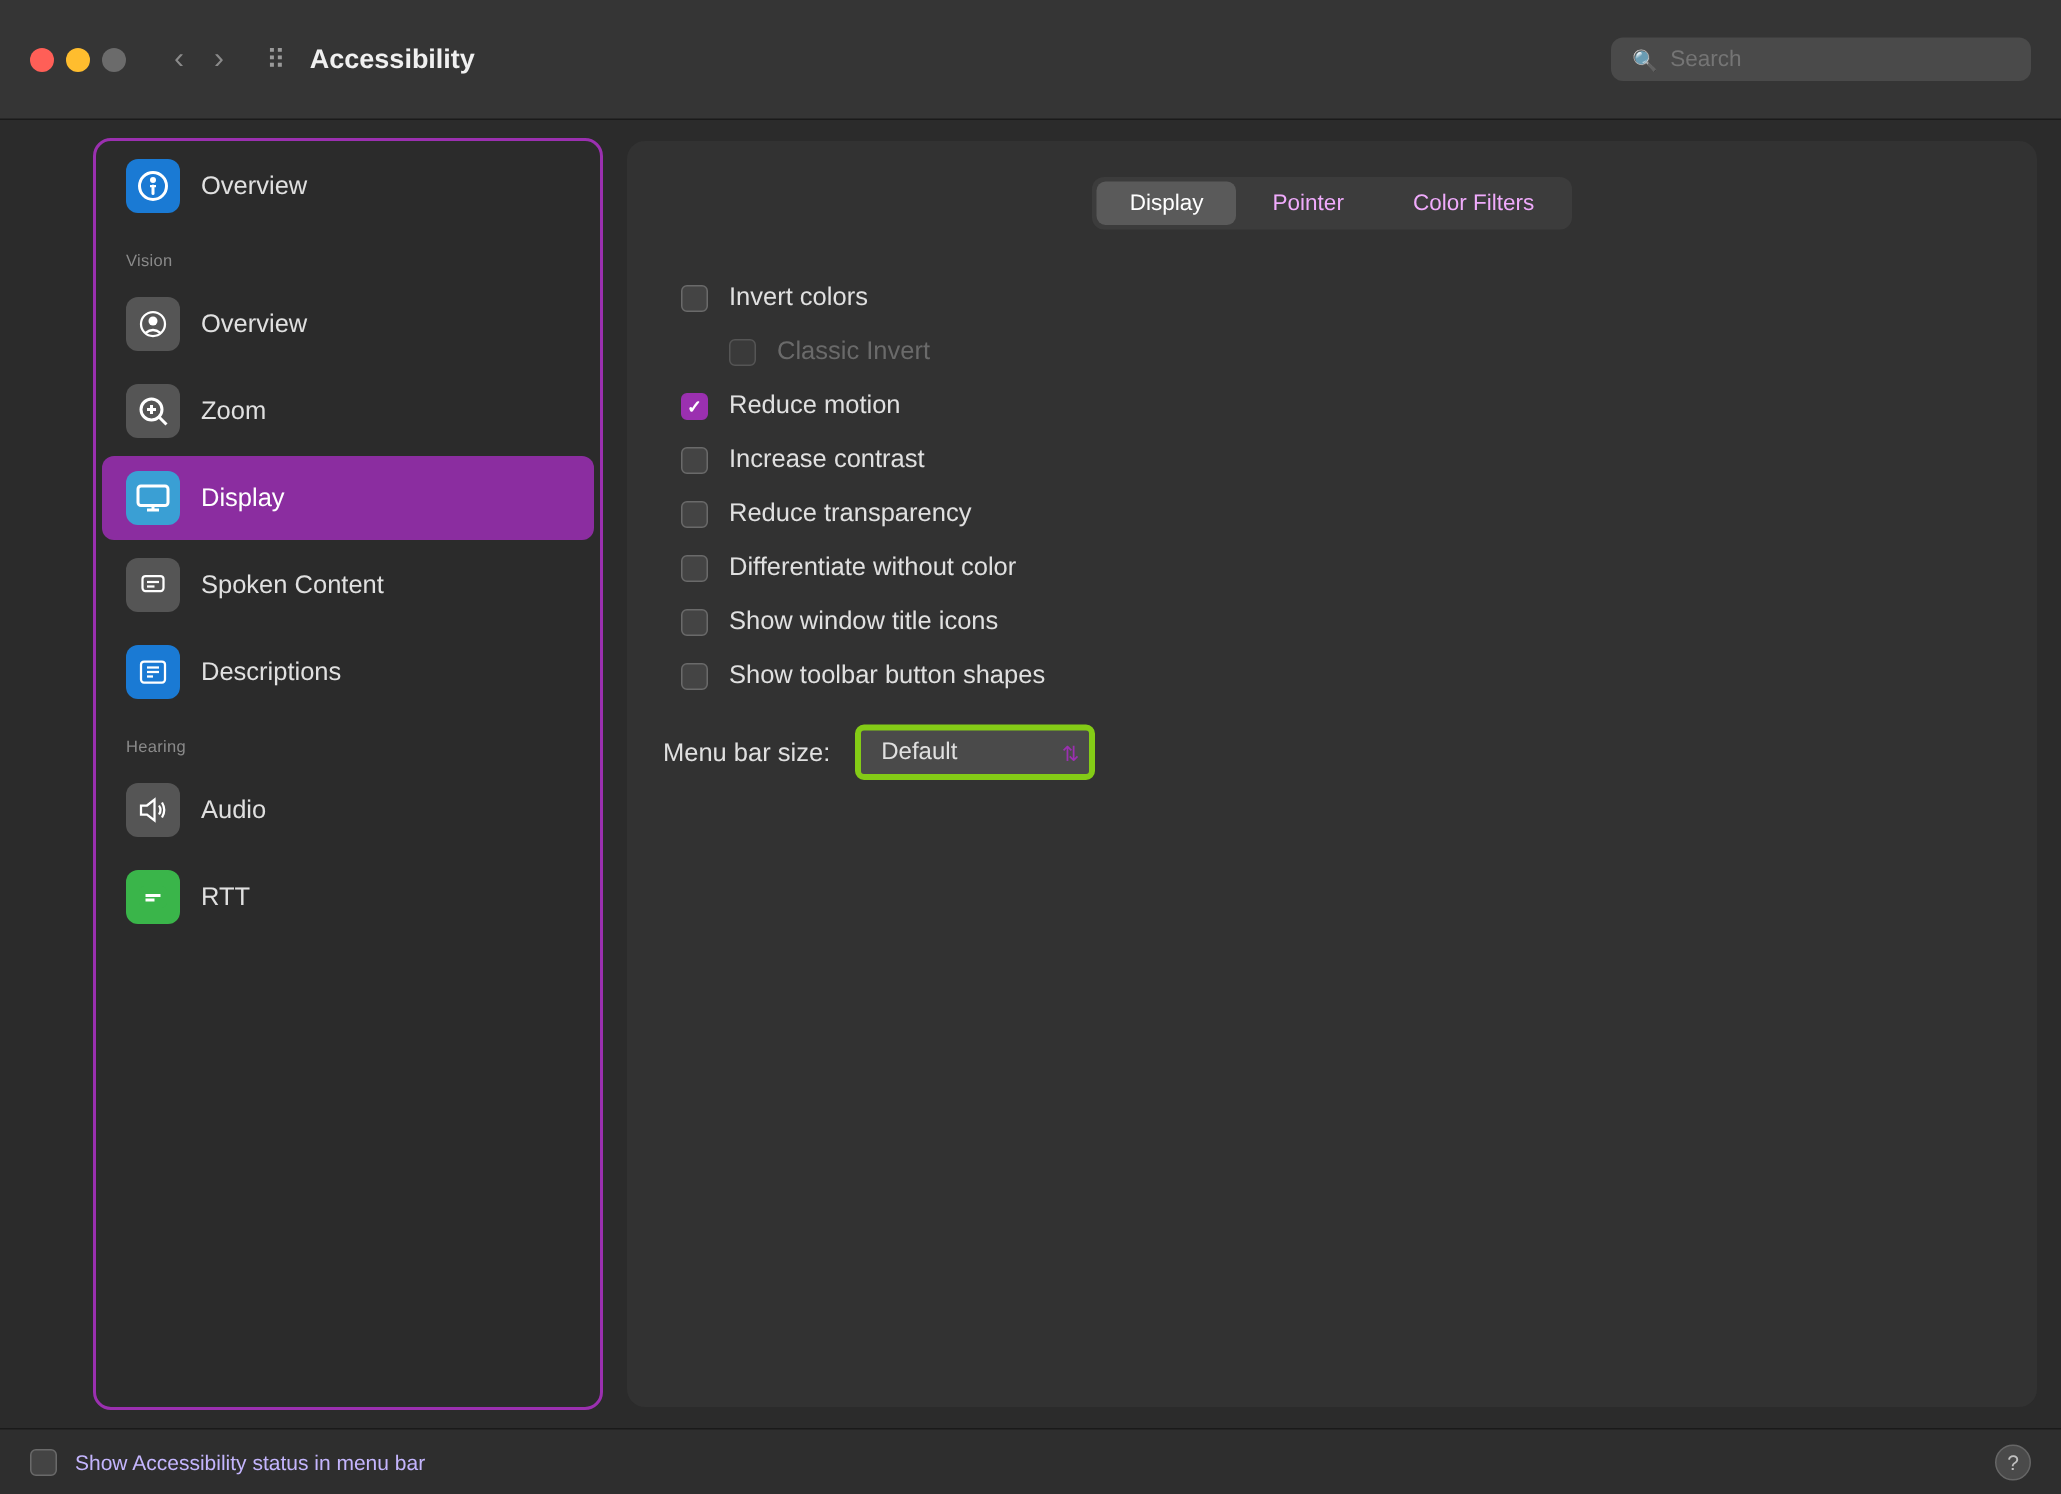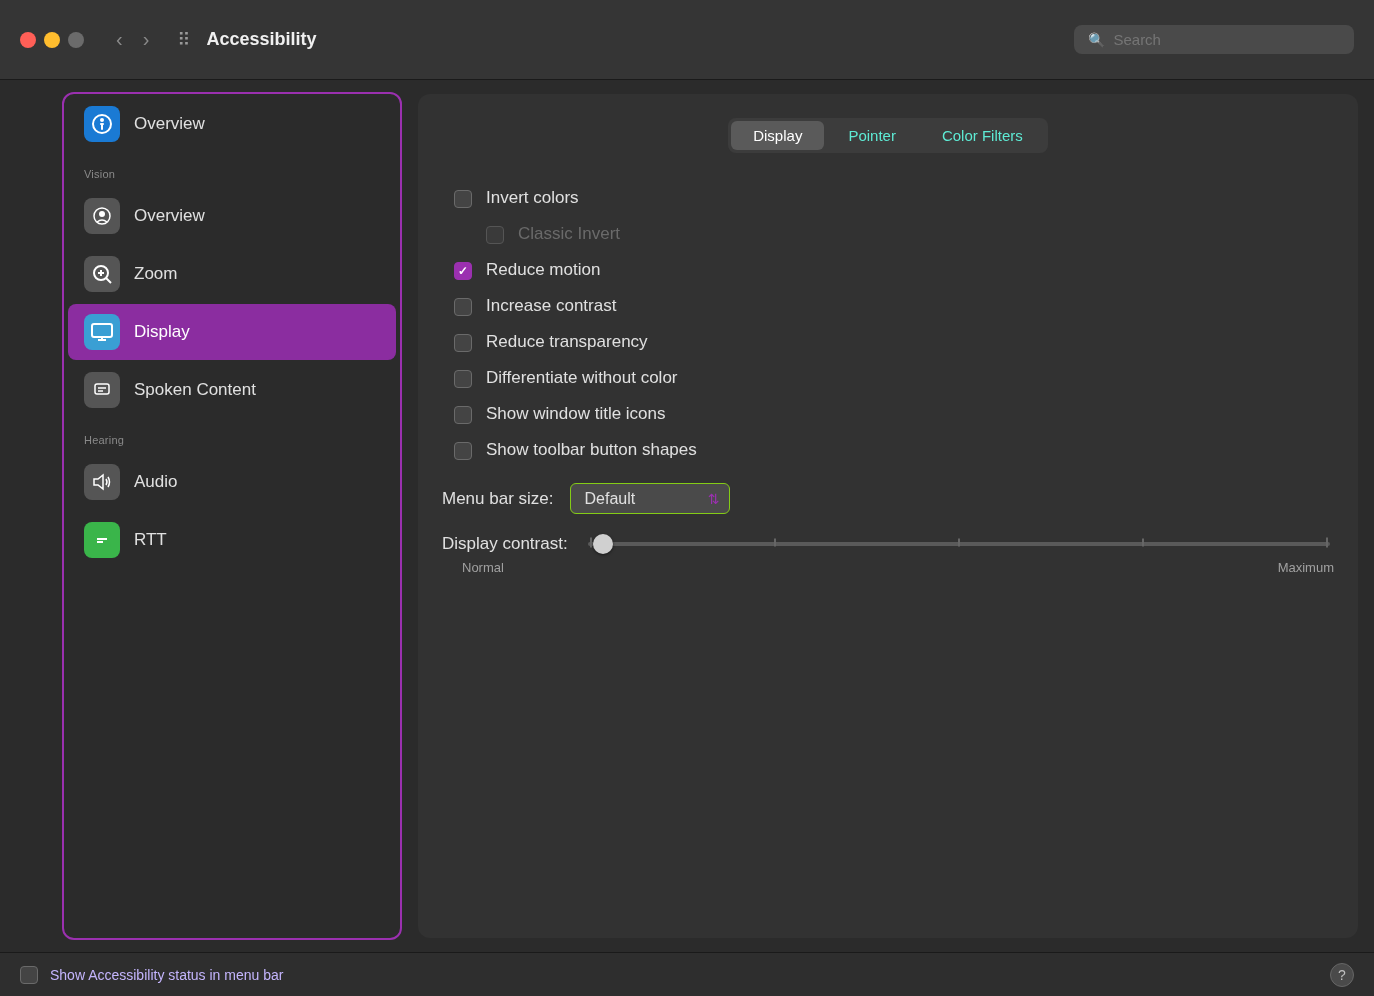--- a/index.html
+++ b/index.html
@@ -195,21 +195,21 @@
       padding: 3px;
       gap: 2px;
     }
     .tab-btn {
       padding: 6px 22px;
       border-radius: 6px;
       border: none;
       font-size: 15px;
       font-weight: 500;
       cursor: pointer;
-      color: #5eead4;
+      color: #f0abfc;
       background: transparent;
     }
     .tab-btn.active {
       background: #5a5a5a;
       color: #fff;
     }
 
     
     .settings-list {
       display: flex;
@@ -275,21 +275,21 @@
       font-size: 17px;
       color: #e0e0e0;
     }
     .select-wrapper {
       position: relative;
       display: inline-flex;
       align-items: center;
     }
     .menu-bar-select {
       background: #4a4a4a;
-      border: 1px solid #84cc16;
+      border: 4px solid #84cc16;
       border-radius: 6px;
       color: #e0e0e0;
       font-size: 16px;
       padding: 6px 36px 6px 14px;
       appearance: none;
       cursor: pointer;
       min-width: 160px;
     }
     .select-arrows {
       position: absolute;
@@ -463,20 +463,31 @@
         <div class="sidebar-icon icon-spoken">
           <svg width="24" height="24" viewBox="0 0 24 24" fill="none">
             <rect x="5" y="6" width="14" height="10" rx="2" stroke="white" stroke-width="1.5"></rect>
             <line x1="8" y1="10" x2="16" y2="10" stroke="white" stroke-width="1.5"></line>
             <line x1="8" y1="13" x2="13" y2="13" stroke="white" stroke-width="1.5"></line>
           </svg>
         </div>
         <span class="sidebar-label">Spoken Content</span>
       </div>
 
+      <div class="sidebar-item">
+        <div class="sidebar-icon icon-descriptions">
+          <svg width="24" height="24" viewBox="0 0 24 24" fill="none">
+            <rect x="4" y="5" width="16" height="14" rx="2" stroke="white" stroke-width="1.5"></rect>
+            <line x1="8" y1="9" x2="16" y2="9" stroke="white" stroke-width="1.5"></line>
+            <line x1="8" y1="12" x2="16" y2="12" stroke="white" stroke-width="1.5"></line>
+            <line x1="8" y1="15" x2="12" y2="15" stroke="white" stroke-width="1.5"></line>
+          </svg>
+        </div>
+        <span class="sidebar-label">Descriptions</span>
+      </div>
 
       <div class="sidebar-section-label">Hearing</div>
 
       <div class="sidebar-item">
         <div class="sidebar-icon icon-audio">
           <svg width="24" height="24" viewBox="0 0 24 24" fill="none">
             <polygon points="4,9 8,9 13,5 13,19 8,15 4,15" stroke="white" stroke-width="1.5" fill="none"></polygon>
             <path d="M16 9 Q18 12 16 15" stroke="white" stroke-width="1.5" fill="none"></path>
             <path d="M18 7 Q21 12 18 17" stroke="white" stroke-width="1.5" fill="none"></path>
           </svg>
@@ -557,40 +568,20 @@
         <span class="menu-bar-label">Menu bar size:</span>
         <div class="select-wrapper">
           <select class="menu-bar-select">
             <option>Default</option>
             <option>Large</option>
           </select>
           <span class="select-arrows">⇅</span>
         </div>
       </div>
 
-      <div class="contrast-row">
-        <div class="contrast-label-row">
-          <span class="contrast-label">Display contrast:</span>
-          <div class="slider-track">
-
-            <div style="position:absolute;top:50%;left:0;right:0;display:flex;justify-content:space-between;transform:translateY(-50%);padding:0 2px;">
-              <div style="width:2px;height:10px;background:#666;margin-top:-3px;"></div>
-              <div style="width:2px;height:8px;background:#666;margin-top:-2px;"></div>
-              <div style="width:2px;height:8px;background:#666;margin-top:-2px;"></div>
-              <div style="width:2px;height:8px;background:#666;margin-top:-2px;"></div>
-              <div style="width:2px;height:10px;background:#666;margin-top:-3px;"></div>
-            </div>
-            <div class="slider-thumb"></div>
-          </div>
-        </div>
-        <div class="slider-labels">
-          <span class="slider-min-label">Normal</span>
-          <span class="slider-max-label">Maximum</span>
-        </div>
-      </div>
 
     </div>
   </div>
 </div>
 
 <div class="bottom-bar">
   <div class="bottom-left">
     <div class="checkbox"></div>
     <span class="bottom-label">Show Accessibility status in menu bar</span>
   </div>

